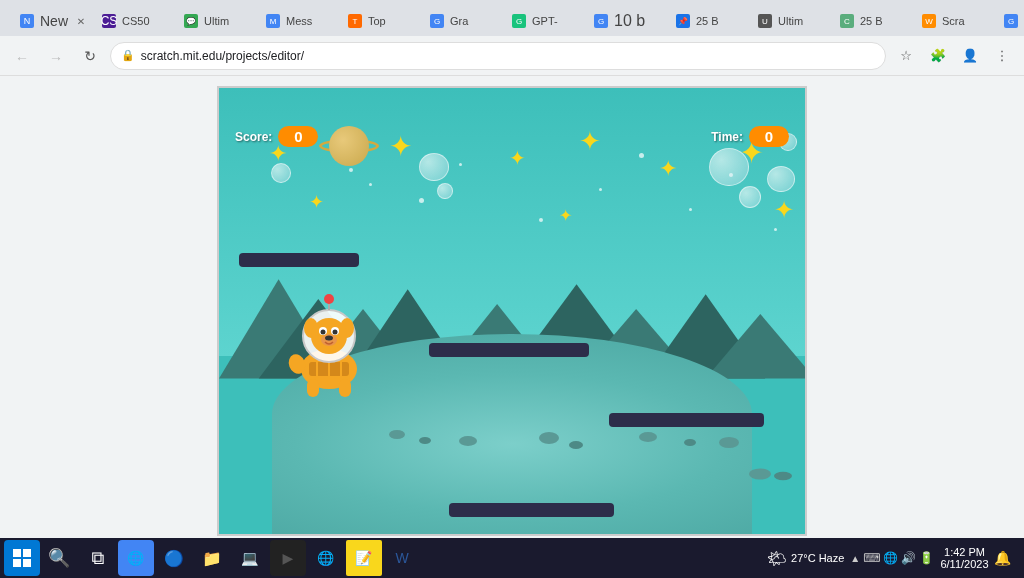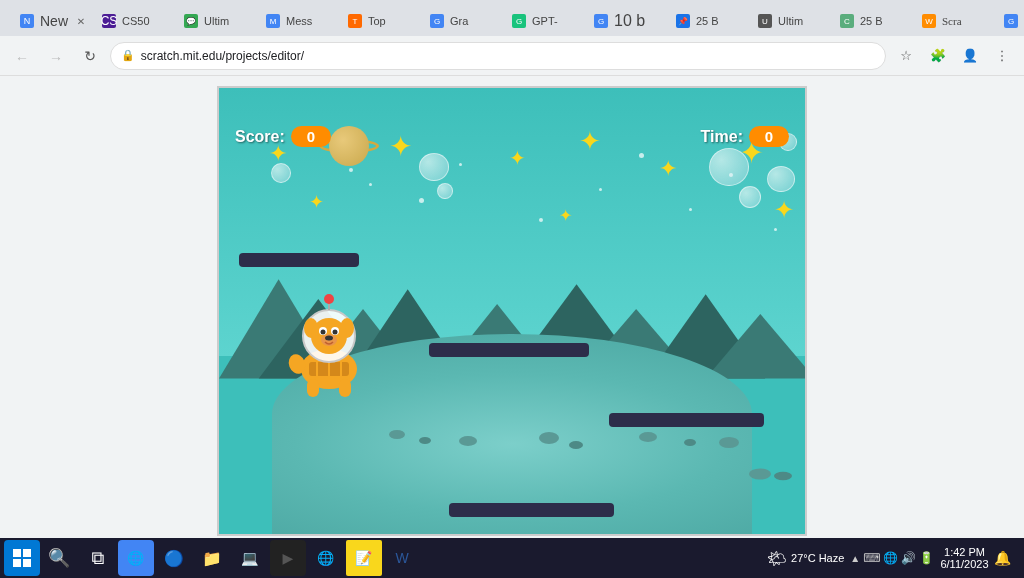--- a/index.html
+++ b/index.html
@@ -226,21 +226,21 @@
       z-index: 10;
     }
 
     .hud-box {
       display: flex;
       align-items: center;
       gap: 6px;
     }
 
     .hud-label {
-      font-size: 16px;
+      font-size: 12px;
       font-weight: bold;
       color: #fff;
       text-shadow: 1px 1px 2px rgba(0,0,0,0.5);
     }
 
     .hud-value {
       background: #ff8c00;
       color: #fff;
       font-weight: bold;
       font-size: 15px;
@@ -353,21 +353,21 @@
     <div class="tab">
       <div class="tab-icon" style="background:#555;border-radius:2px;font-size:8px;color:white;display:flex;align-items:center;justify-content:center;">U</div>
       <span style="font-size:11px;">Ultim</span>
     </div>
     <div class="tab">
       <div class="tab-icon" style="background:#5aad7d;border-radius:2px;font-size:8px;color:white;display:flex;align-items:center;justify-content:center;">C</div>
       <span style="font-size:11px;">25 B</span>
     </div>
     <div class="tab">
       <div class="tab-icon" style="background:#ff8c00;border-radius:2px;font-size:8px;color:white;display:flex;align-items:center;justify-content:center;">W</div>
-      <span style="font-size:11px;font-family:Liberation Serif, serif;">Scra</span>
+      <span style="font-size:11px;">Scra</span>
     </div>
     <div class="tab">
       <div class="tab-icon" style="background:#4285f4;border-radius:2px;font-size:8px;color:white;display:flex;align-items:center;justify-content:center;">G</div>
 
     </div>
 
   </div>
 
   <div class="address-bar">
     <div class="nav-btn disabled">←</div>

